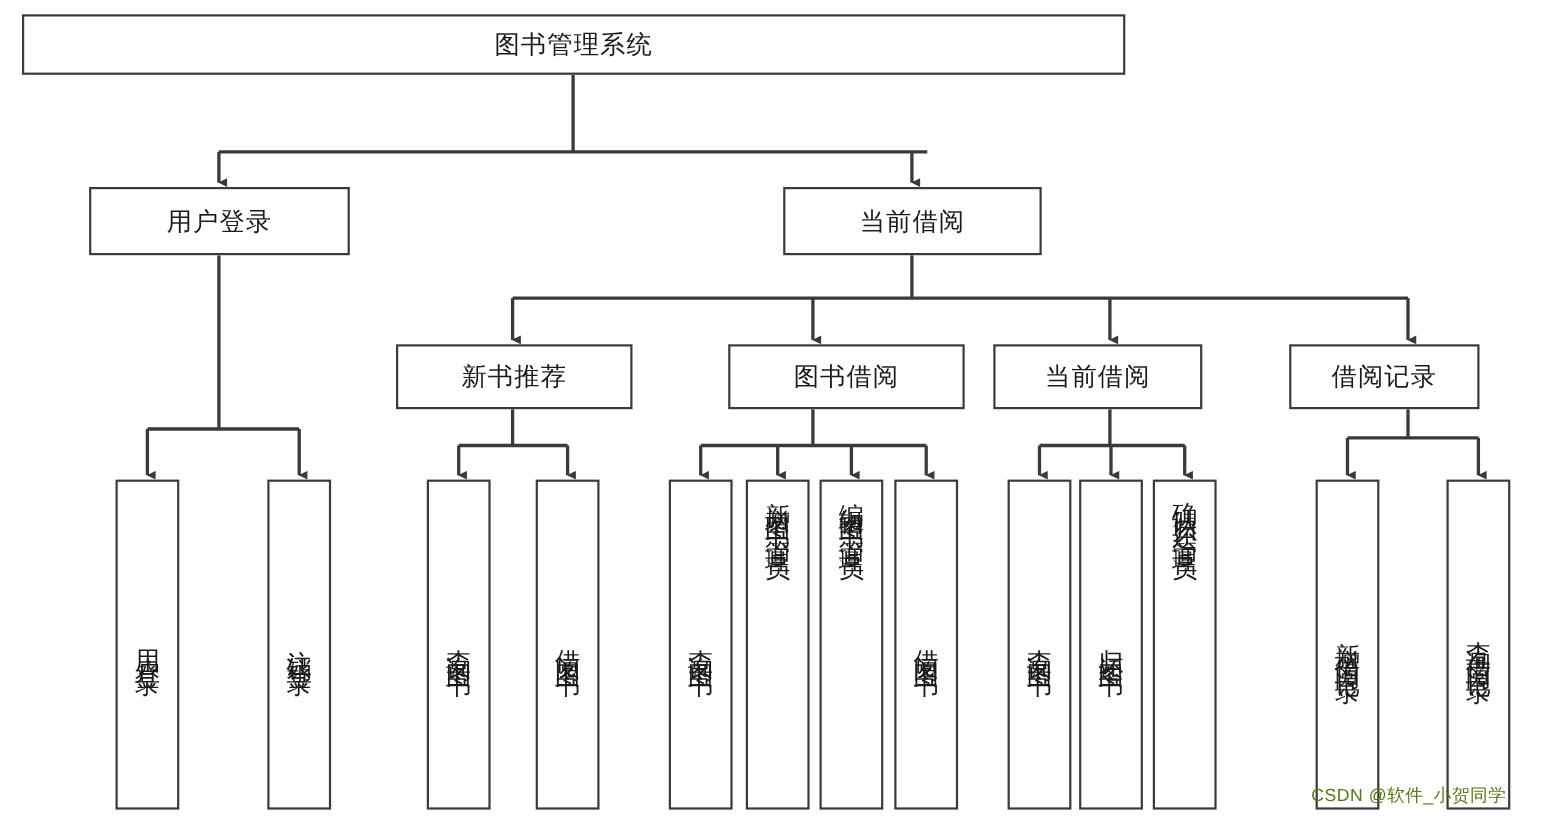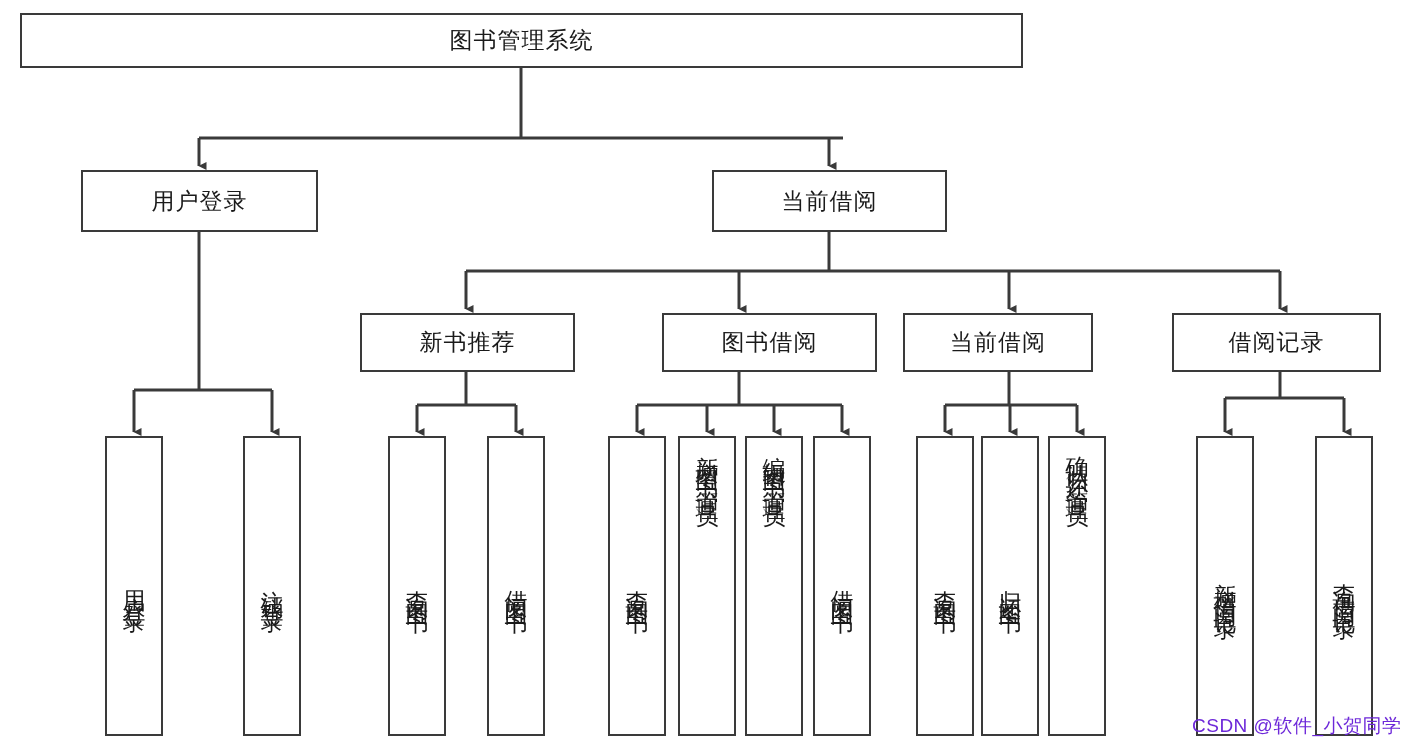--- a/index.html
+++ b/index.html
@@ -50,22 +50,22 @@
     text-orientation: upright;
     letter-spacing: 7px;
     line-height: 1;
     white-space: nowrap;
     display: block;
   }
   .watermark {
     position: absolute;
     left: 1192px;
     top: 713px;
-    font-size: 19px;
-    color: #6d28d9;
+    font-size: 16px;
+    color: #4d7c0f;
     white-space: nowrap;
     z-index: 5;
     letter-spacing: 0.5px;
   }
 </style>
 </head>
 <body>
 
 <div id="canvas">
 
@@ -133,21 +133,21 @@
 
   <div class="node node-h" style="left:360px;top:313px;width:215px;height:59px;">
     <span>新书推荐</span>
   </div>
   <div class="node node-h" style="left:662px;top:313px;width:215px;height:59px;">
     <span>图书借阅</span>
   </div>
   <div class="node node-h" style="left:903px;top:313px;width:190px;height:59px;">
     <span>当前借阅</span>
   </div>
-  <div class="node node-h" style="left:1172px;top:313px;width:209px;height:59px;">
+  <div class="node node-h" style="left:1172px;top:313px;width:173px;height:59px;">
     <span>借阅记录</span>
   </div>
 
   <div class="node node-v" style="left:105px;top:436px;width:58px;height:300px;">
     <span class="vtext">用户登录</span>
   </div>
   <div class="node node-v" style="left:243px;top:436px;width:58px;height:300px;">
     <span class="vtext">注销登录</span>
   </div>
 

